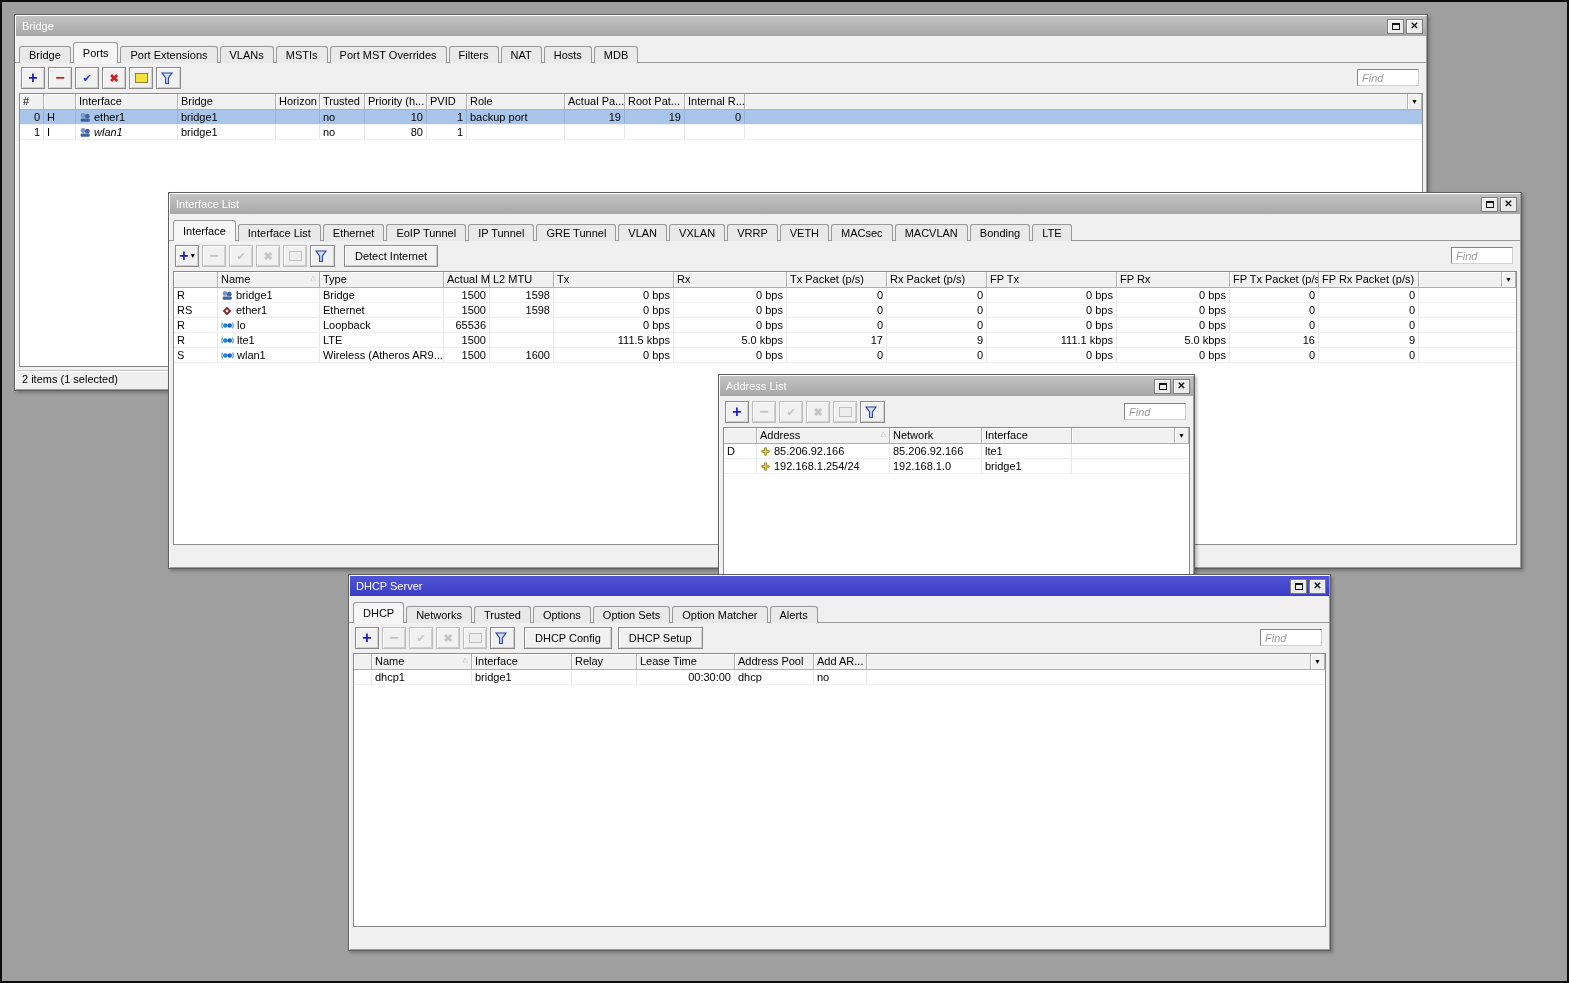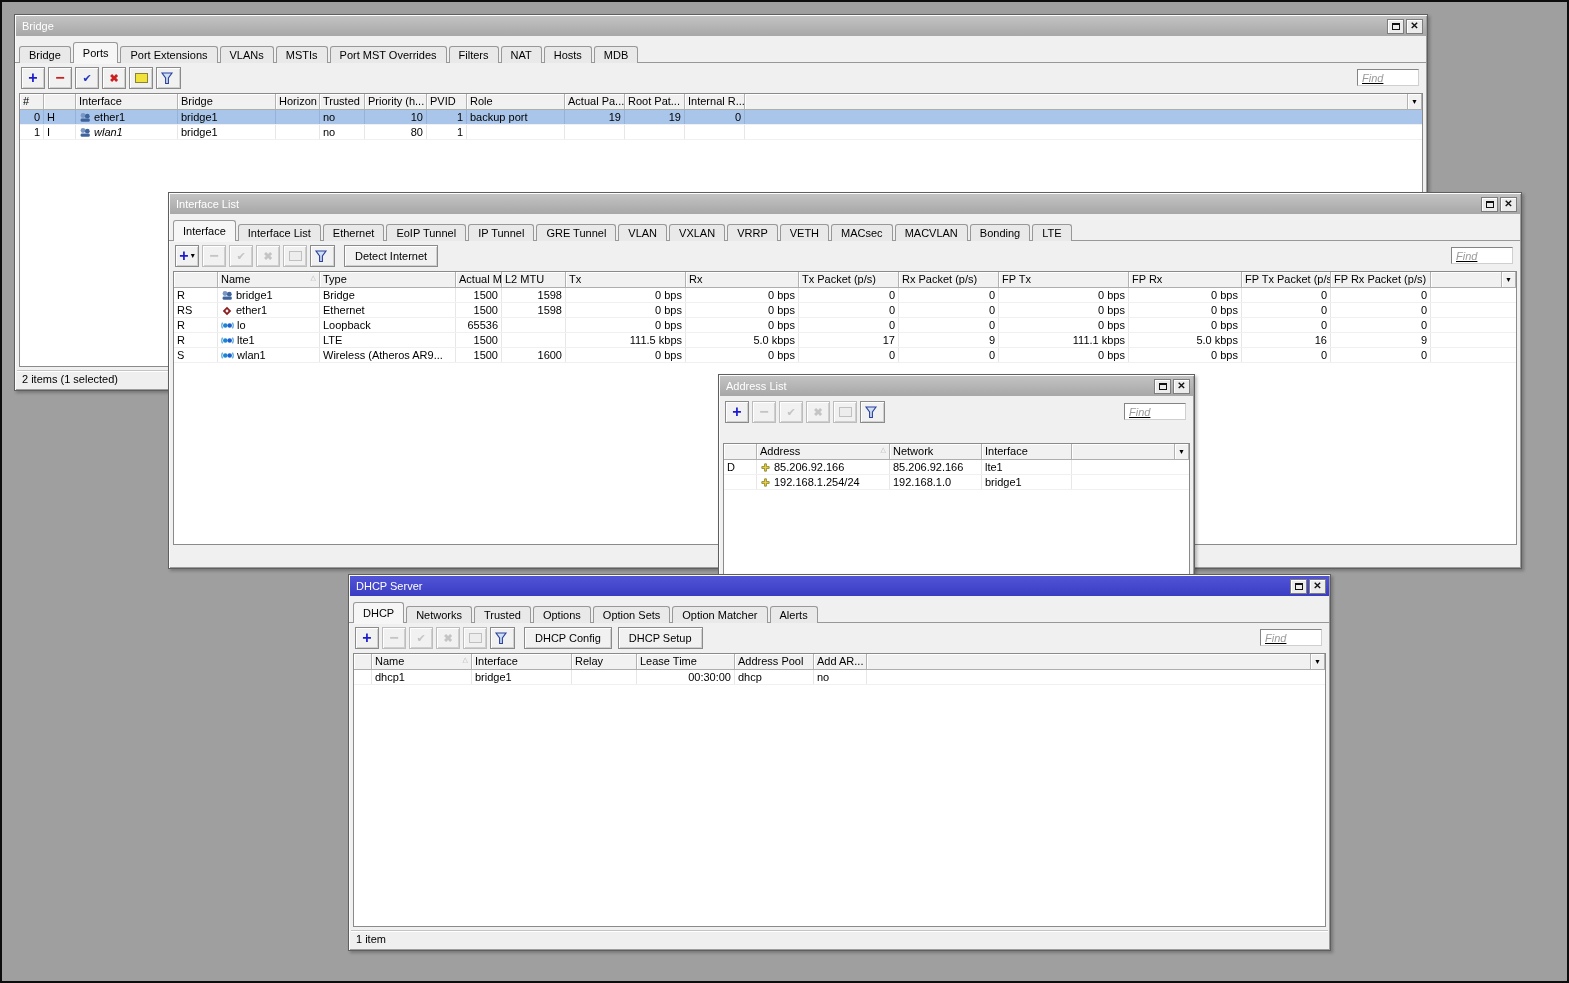--- a/index.html
+++ b/index.html
@@ -53,30 +53,30 @@
   .note-shape { width:13px; height:10px; background:#f2e23c; border:1px solid #8a8430; }
   .dis .note-shape { background:#ededed; border-color:#c0c0c0; }
   .push-btn {
     height:22px; padding:0 10px; margin-left:6px; white-space:nowrap;
     background:#f1f1f1; border:1px solid #8b8b8b;
     box-shadow: inset 1px 1px 0 #fff, inset -1px -1px 0 #cfcfcf; font:inherit;
   }
   .find {
     position:absolute; right:8px; top:6px; width:62px; height:17px; padding:0 4px;
     border:1px solid #848484; border-right-color:#cfcfcf; border-bottom-color:#cfcfcf;
-    background:#fff; font:inherit;text-decoration:underline;
+    background:#fff; font:inherit;
   }
   .find::placeholder { color:#9a9a9a; font-style:italic; }
 
   .listbox {
     position:absolute; left:4px; right:4px; background:#fff;
     border:1px solid #8a8a8a; overflow:hidden;
   }
   .lb-tabs   { top:78px; bottom:23px; }   
-  .lb-notabs { top:68px; bottom:2px;  }   
+  .lb-notabs { top:52px; bottom:2px;  }   
   .thead { display:flex; height:16px; line-height:15px; background:#f1f1f1; border-bottom:1px solid #aeaeae; }
   .th {
     padding:0 3px; border-right:1px solid #b2b2b2; box-shadow: inset 1px 1px 0 #fff;
     white-space:nowrap; overflow:hidden; position:relative;
   }
   .th .sort { position:absolute; right:3px; top:2px; color:#b5b5b5; font-size:7px; line-height:7px; }
   .th.fill { flex:1; }
   .th.dd { width:14px; padding:0; text-align:center; font-size:7px; line-height:15px; }
   .tr { display:flex; height:15px; line-height:14px; border-bottom:1px solid #f0f0f0; }
   .td { padding:0 3px; border-right:1px solid #e7e7e7; white-space:nowrap; overflow:hidden; }
@@ -90,21 +90,21 @@
   .statusbar {
     position:absolute; left:2px; right:2px; bottom:2px; height:18px; line-height:17px;
     padding:0 5px; background:#efefef; border-top:1px solid #c4c4c4;
     box-shadow: inset 0 1px 0 #fff;
   }
 
   
   .bc0{width:24px}.bc1{width:32px}.bc2{width:102px}.bc3{width:98px}.bc4{width:44px}.bc5{width:45px}
   .bc6{width:62px}.bc7{width:40px}.bc8{width:98px}.bc9{width:60px}.bc10{width:60px}.bc11{width:60px}
   
-  .ic0{width:44px}.ic1{width:102px}.ic2{width:136px}.ic3{width:46px}.ic4{width:64px}.ic5{width:120px}
+  .ic0{width:44px}.ic1{width:102px}.ic2{width:124px}.ic3{width:46px}.ic4{width:64px}.ic5{width:120px}
   .ic6{width:113px}.ic7{width:100px}.ic8{width:100px}.ic9{width:130px}.ic10{width:113px}.ic11{width:89px}.ic12{width:100px}
   
   .ac0{width:33px}.ac1{width:133px}.ac2{width:92px}.ac3{width:90px}
   
   .dc0{width:18px}.dc1{width:100px}.dc2{width:100px}.dc3{width:65px}.dc4{width:98px}.dc5{width:79px}.dc6{width:53px}
 </style>
 </head>
 <body>
 
 <div class="window" style="left:14px;top:14px;width:1414px;height:377px;z-index:1">
@@ -505,14 +505,13 @@
       <span class="td dc0"></span>
       <span class="td dc1">dhcp1</span>
       <span class="td dc2">bridge1</span>
       <span class="td dc3"></span>
       <span class="td num dc4">00:30:00</span>
       <span class="td dc5">dhcp</span>
       <span class="td dc6">no</span>
       <span class="td fill"></span>
     </div>
   </div>
-  <div class="statusbar">1 item</div>
 </div>
 
 </body></html>

